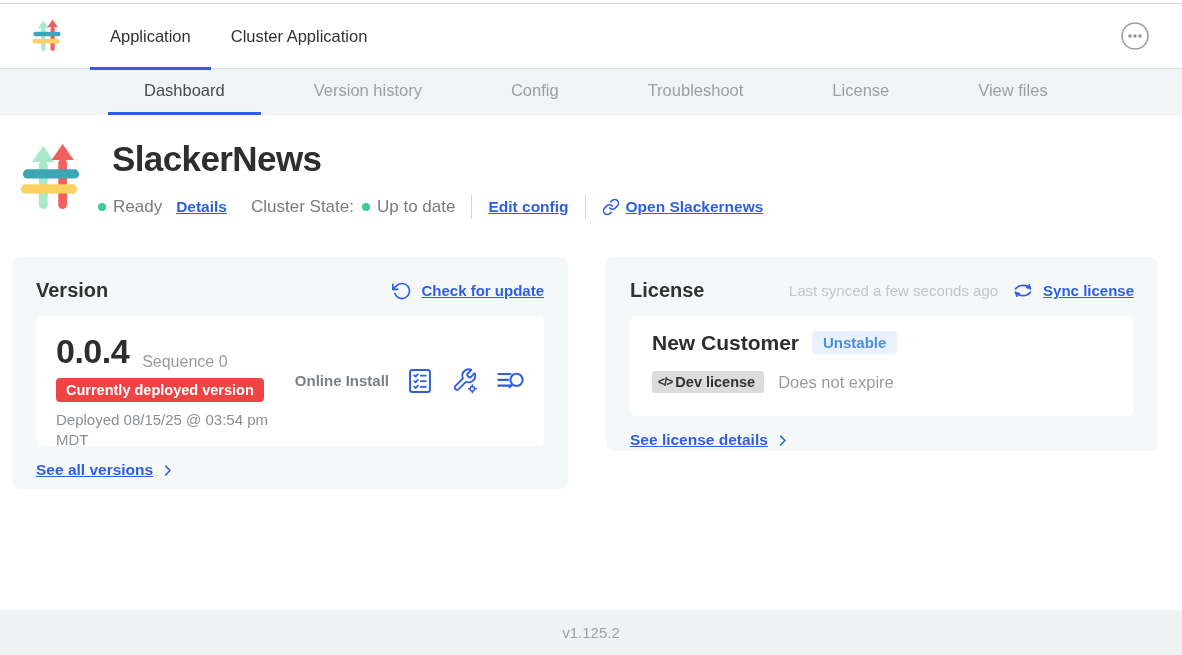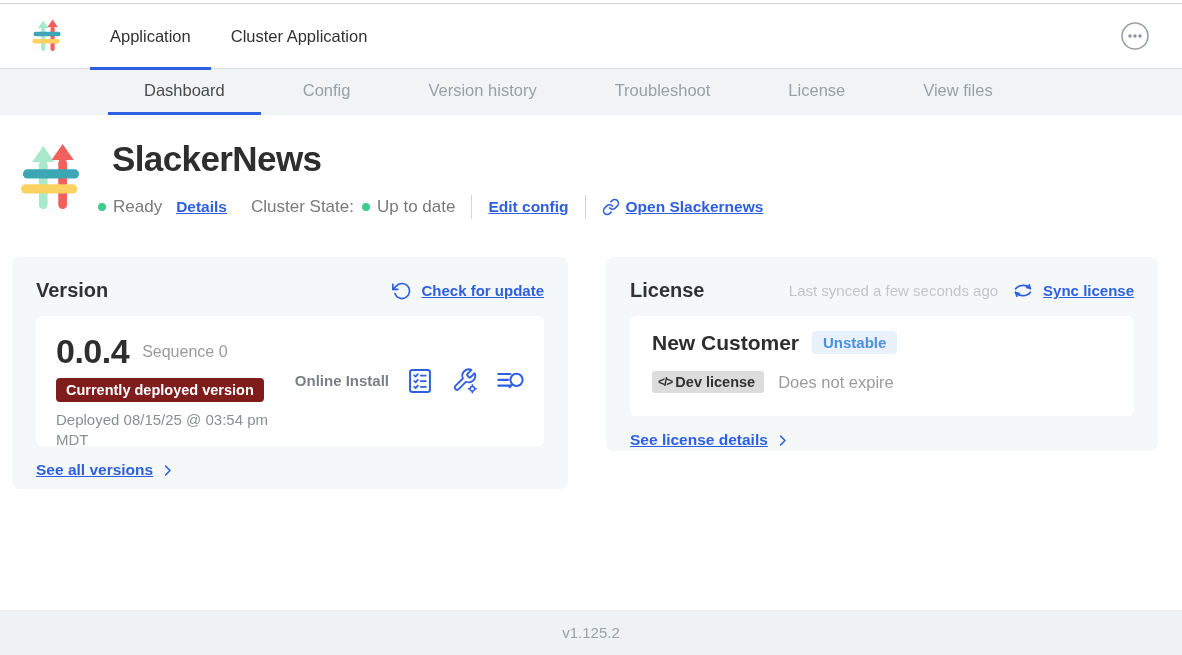--- a/index.html
+++ b/index.html
@@ -14,21 +14,21 @@
   .topbar { height:65px; background:#fff; border-bottom:1px solid #d9dcde;
             display:flex; align-items:center; padding:0 32px; }
   .topbar .logo-wrap { width:30px; height:34px; margin-right:28px; flex:0 0 auto; }
   .top-tab { position:relative; height:65px; line-height:65px; padding:0 20px;
              font-size:16.5px; font-weight:500; color:#323232; cursor:pointer; }
   .top-tab.active::after { content:""; position:absolute; left:0; right:0; bottom:-1px;
              height:3px; background:#2d5fe0; }
   .ellipsis-btn { margin-left:auto; width:30px; height:30px; cursor:pointer; }
 
   
-  .subnav { height:46px; background:#f0f4f6; display:flex; padding-left:108px; gap:6px; }
+  .subnav { height:46px; background:#f0f4f6; display:flex; padding-left:108px; gap:17px; }
   .sub-tab { height:46px; line-height:43px; padding:0 36px; font-size:16.5px;
              color:#9aa0a6; border-bottom:3px solid transparent; cursor:pointer; white-space:nowrap; }
   .sub-tab.active { color:#4a4a4a; border-bottom-color:#2d5fe0; }
 
   
   .content { position:relative; width:100%; height:494px; background:#fff; }
 
   .app-logo { position:absolute; left:20px; top:28px; width:62px; height:70px; }
   .app-title { position:absolute; left:112px; top:24px; font-size:35px; font-weight:700;
                letter-spacing:-0.6px; color:#2e2e2e; }
@@ -47,24 +47,24 @@
   .card-version { left:12px; top:142px; width:556px; height:232px; }
   .card-license { left:606px; top:142px; width:552px; height:194px; }
   .card-head { display:flex; align-items:center; }
   .card-title { font-size:20px; font-weight:700; color:#323232; }
   .head-right { margin-left:auto; display:flex; align-items:center; gap:9px; font-size:15px; }
   .inner { background:#fff; border-radius:6px; margin-top:14px; }
 
   
   .v-inner { position:relative; padding:16px 20px 14px; height:130px; }
   .v-left { width:222px; }
-  .v-num-row { display:flex; align-items:center; gap:13px; }
+  .v-num-row { display:flex; align-items:flex-end; gap:13px; }
   .v-num { font-size:34px; font-weight:800; color:#2e2e2e; letter-spacing:-0.5px; }
   .v-seq { font-size:16px; color:#9b9b9b; }
-  .v-badge { display:inline-block; margin-top:7px; background:#7f1d1d; color:#fff;
+  .v-badge { display:inline-block; margin-top:7px; background:#ef4444; color:#fff;
              font-size:14.5px; font-weight:600; padding:4px 10px; border-radius:4px; }
   .v-deployed { margin-top:8px; font-size:15px; color:#8b8f93; line-height:1.35; width:215px; }
   .v-right { position:absolute; right:18px; top:50%; transform:translateY(-50%);
              display:flex; align-items:center; gap:17px; }
   .v-install { font-size:15px; font-weight:600; color:#7a7f84; line-height:1.25; }
   .icon-btn { cursor:pointer; display:flex; }
   .btn-redeploy { background:#fff; border:1.5px solid #2d5fe0; border-radius:8px;
                   color:#2d5fe0; font-size:16px; font-weight:700; padding:10px 22px;
                   cursor:pointer; font-family:inherit; }
   .see-link { margin-top:15px; display:inline-flex; align-items:center; gap:7px; font-size:15.5px; }
@@ -115,22 +115,22 @@
         <circle cx="15" cy="15" r="13" fill="none" stroke="#9a9fa4" stroke-width="1.6"></circle>
         <circle cx="10" cy="15" r="1.7" fill="#8d9297"></circle>
         <circle cx="15" cy="15" r="1.7" fill="#8d9297"></circle>
         <circle cx="20" cy="15" r="1.7" fill="#8d9297"></circle>
       </svg>
     </div>
   </div>
 
   <div class="subnav">
     <div class="sub-tab active">Dashboard</div>
+    <div class="sub-tab">Version history</div>
     <div class="sub-tab">Config</div>
-    <div class="sub-tab">Version history</div>
     <div class="sub-tab">Troubleshoot</div>
     <div class="sub-tab">License</div>
     <div class="sub-tab">View files</div>
   </div>
 
   <div class="content">
 
     <div class="app-logo">
       <svg viewBox="0 0 64 72" width="62" height="70">
         <rect x="19.5" y="18" width="9" height="50" rx="4.5" fill="#a9e9cb"></rect>

